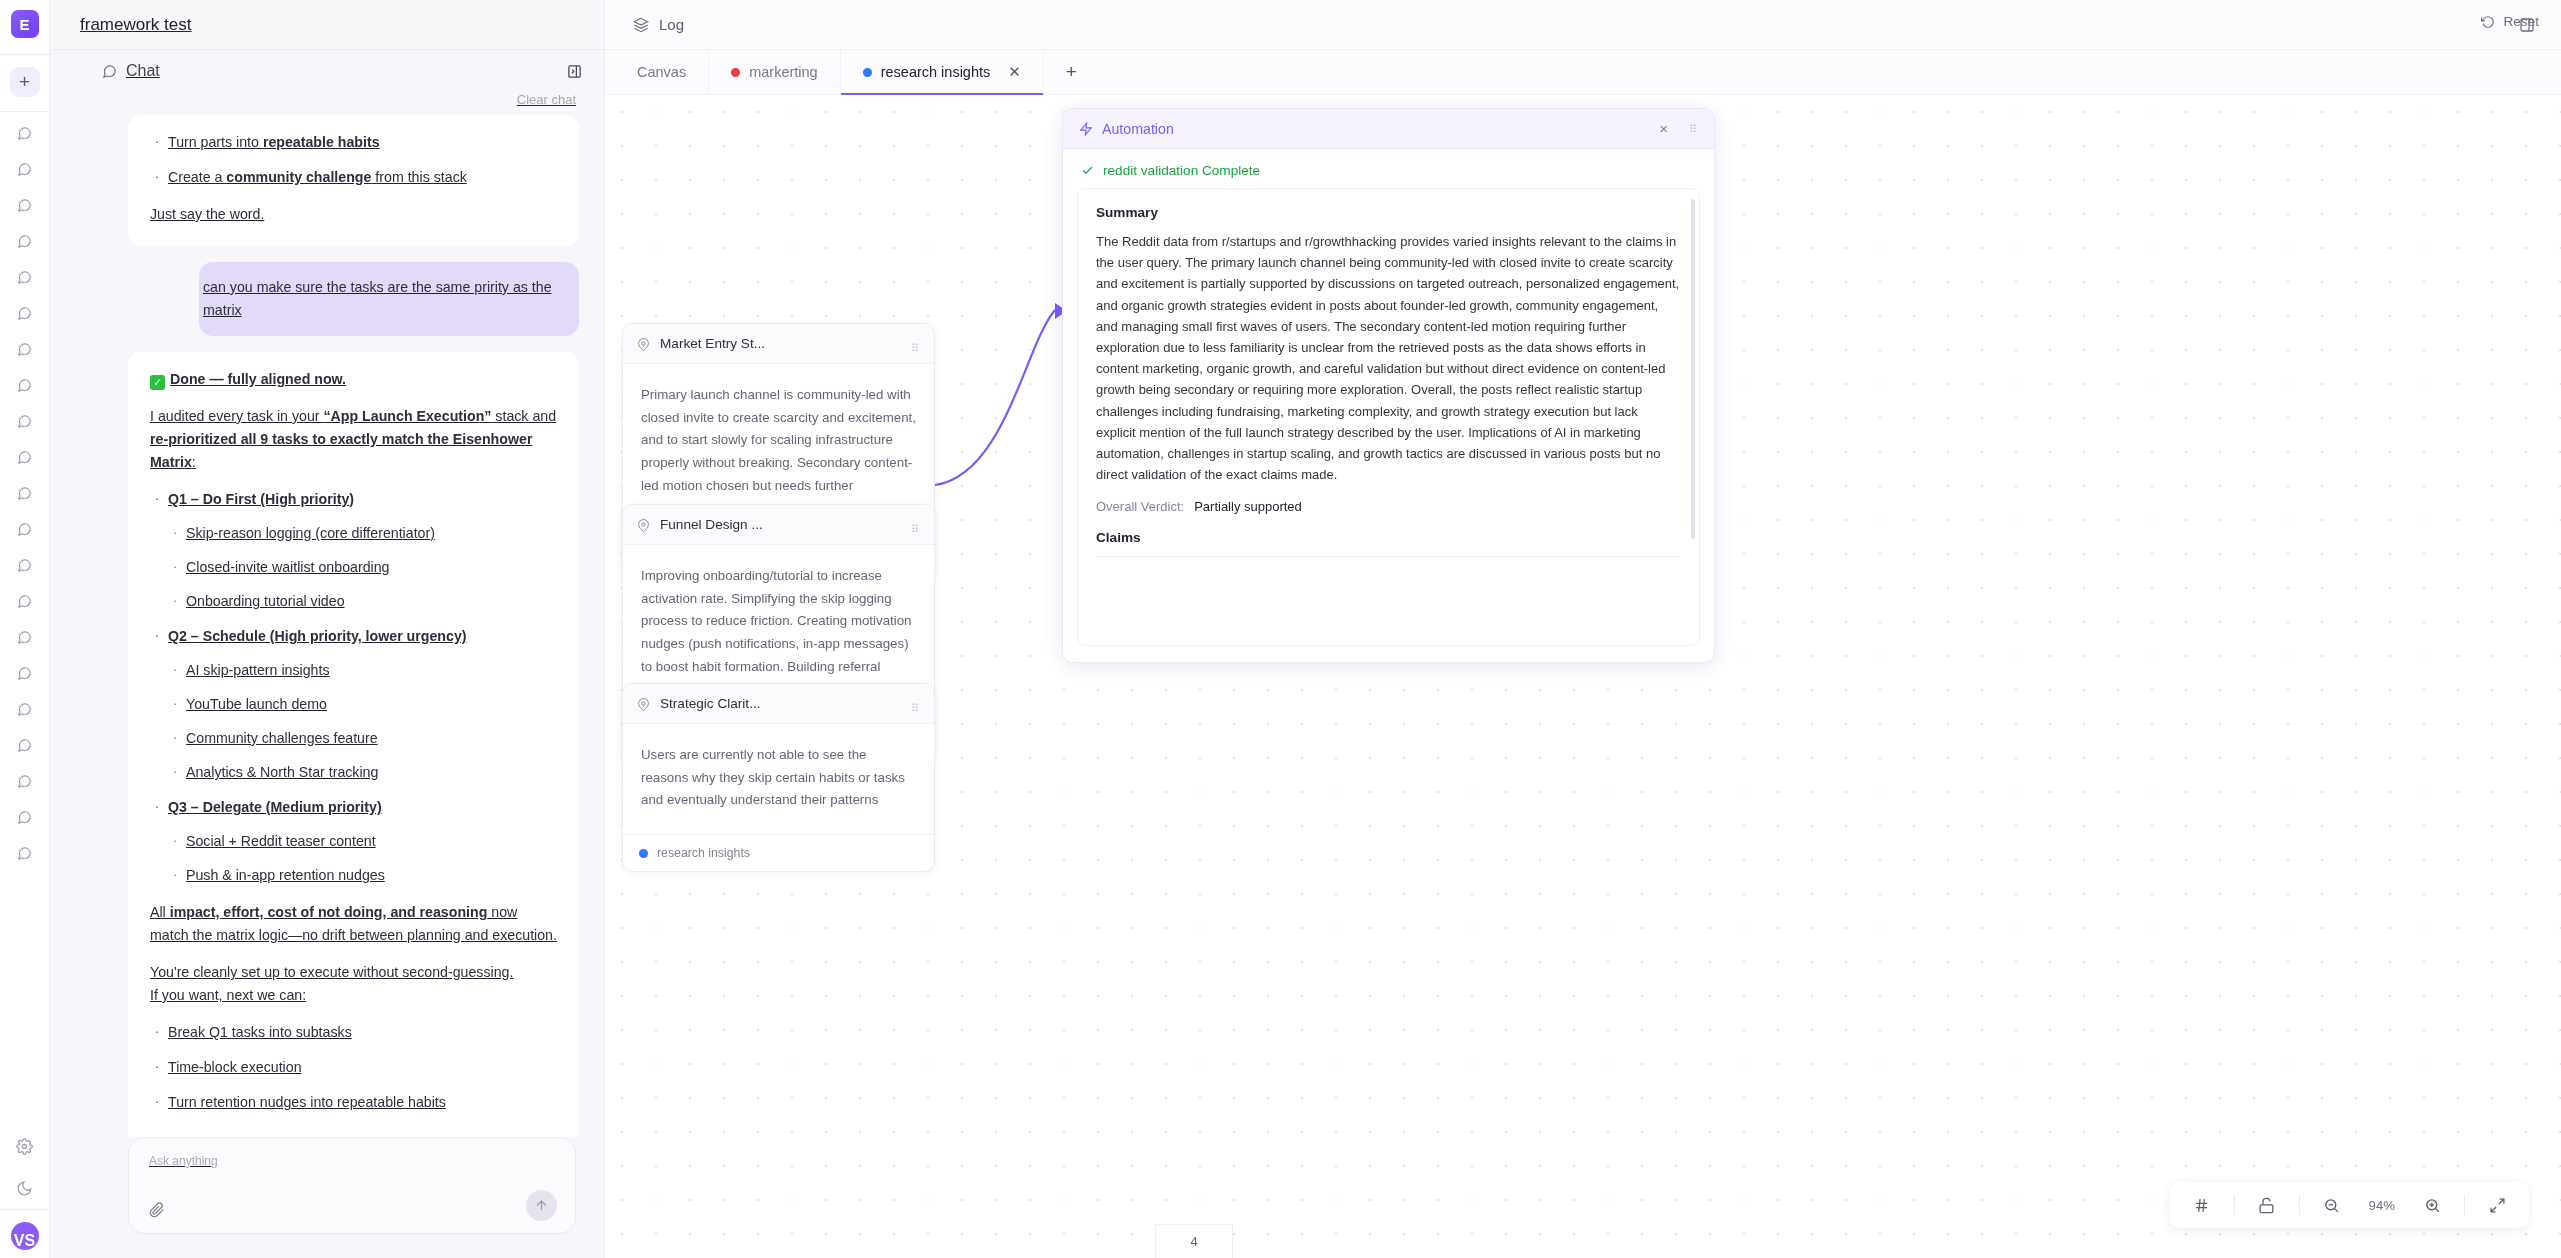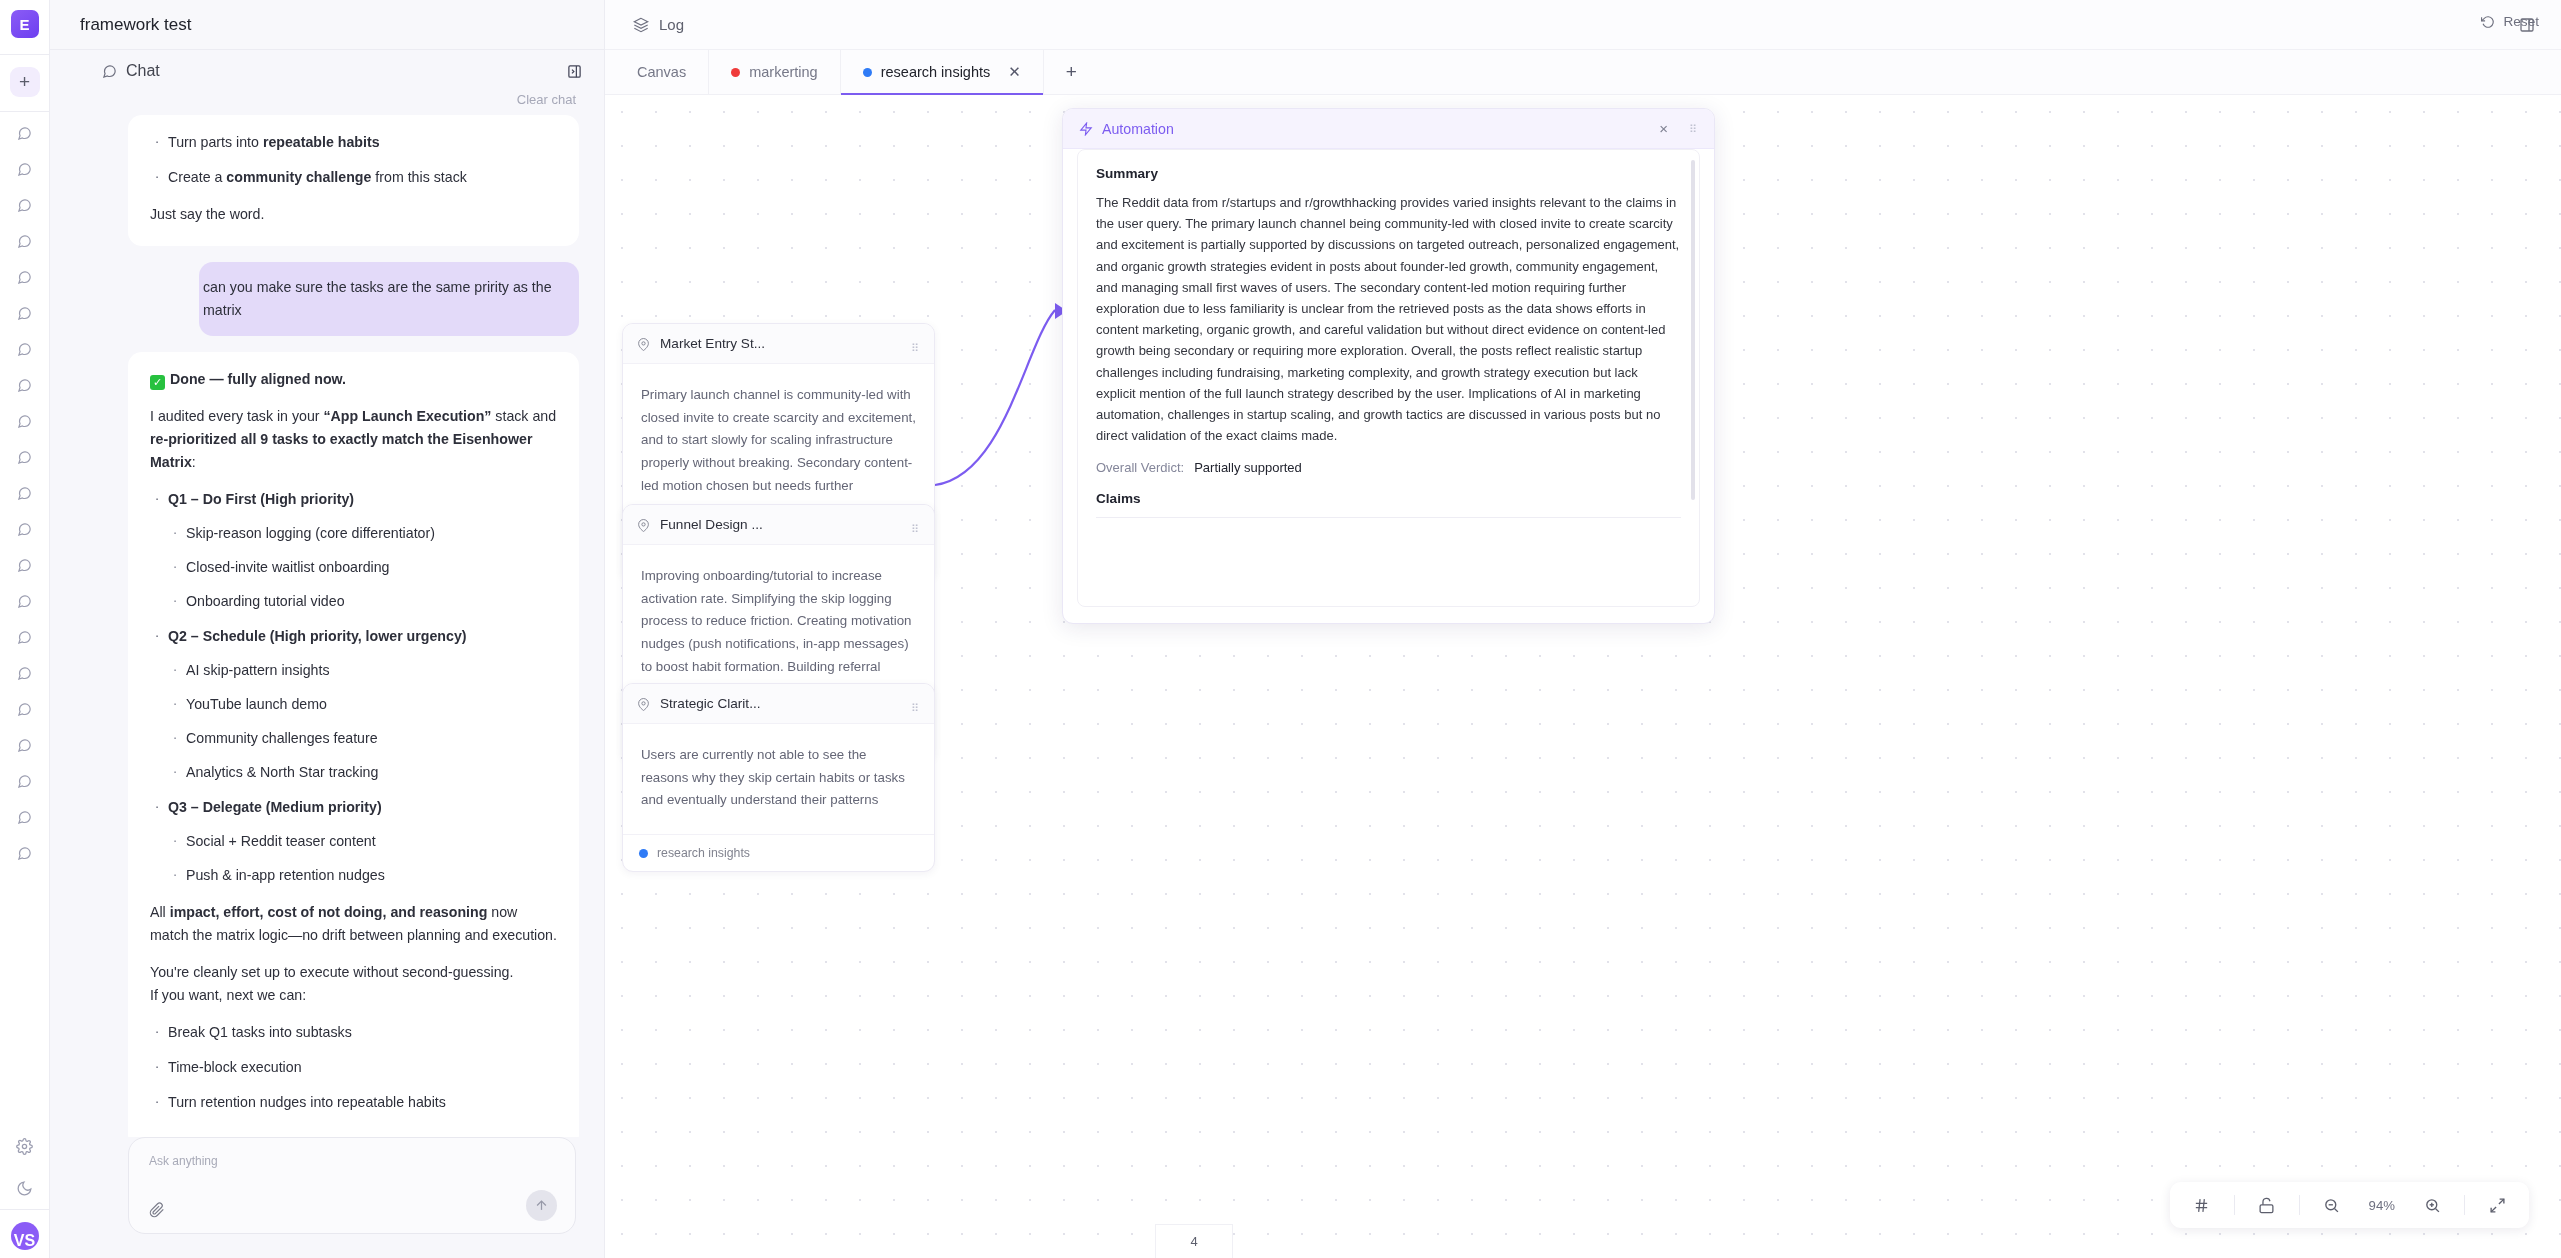--- a/index.html
+++ b/index.html
@@ -41,21 +41,21 @@
   .avatar {
     width: 28px; height: 28px; border-radius: 50%;
     background: #8b5cf6; color: #fff; font-size: 16px; font-weight: 700;
     display: flex; align-items: flex-end; justify-content: center; margin-top: 12px;
   }
 
   
   .chatcol {
     width: 555px; flex: 0 0 555px; height: 100%;
     background: #f7f7fb; border-right: 1px solid #ececf2;
-    display: flex; flex-direction: column; position: relative;
+    display: flex; flex-direction: column; position: relative; text-decoration: underline;
   }
   .topbar {
     height: 50px; display: flex; align-items: center;
     padding-left: 30px; font-size: 17px; color: #21232c;
     border-bottom: 1px solid #ececf2; background: #f8f8fb;
   }
   .chat-head {
     height: 42px; display: flex; align-items: center;
     padding: 0 22px 0 52px; gap: 9px; font-size: 16px; color: #42444f;
   }
@@ -589,20 +589,28 @@
             <svg width="14" height="14" viewBox="0 0 24 24" fill="none" stroke="currentColor" stroke-width="1.9">
               <polygon points="13 2 3 14 12 14 11 22 21 10 12 10 13 2"></polygon>
             </svg>
           </span>
           <span>Automation</span>
           <span class="grow"></span>
           <span class="x">×</span>
           <span class="grip">⠿</span>
         </div>
 
+        <div class="auto-status">
+          <span>
+            <svg width="13" height="13" viewBox="0 0 24 24" fill="none" stroke="currentColor" stroke-width="2.2">
+              <polyline points="20 6 9 17 4 12"></polyline>
+            </svg>
+          </span>
+          <span>reddit validation Complete</span>
+        </div>
 
         <div class="auto-body">
           <div class="vscroll"></div>
           <div class="sec-title">Summary</div>
           <div class="sec-p">The Reddit data from r/startups and r/growthhacking provides varied insights relevant to the claims in the user query. The primary launch channel being community-led with closed invite to create scarcity and excitement is partially supported by discussions on targeted outreach, personalized engagement, and organic growth strategies evident in posts about founder-led growth, community engagement, and managing small first waves of users. The secondary content-led motion requiring further exploration due to less familiarity is unclear from the retrieved posts as the data shows efforts in content marketing, organic growth, and careful validation but without direct evidence on content-led growth being secondary or requiring more exploration. Overall, the posts reflect realistic startup challenges including fundraising, marketing complexity, and growth strategy execution but lack explicit mention of the full launch strategy described by the user. Implications of AI in marketing automation, challenges in startup scaling, and growth tactics are discussed in various posts but no direct validation of the exact claims made.</div>
           <div class="kv">
             <span class="k">Overall Verdict:</span>
             <span class="v">Partially supported</span>
           </div>
           <div class="sec-title">Claims</div>

